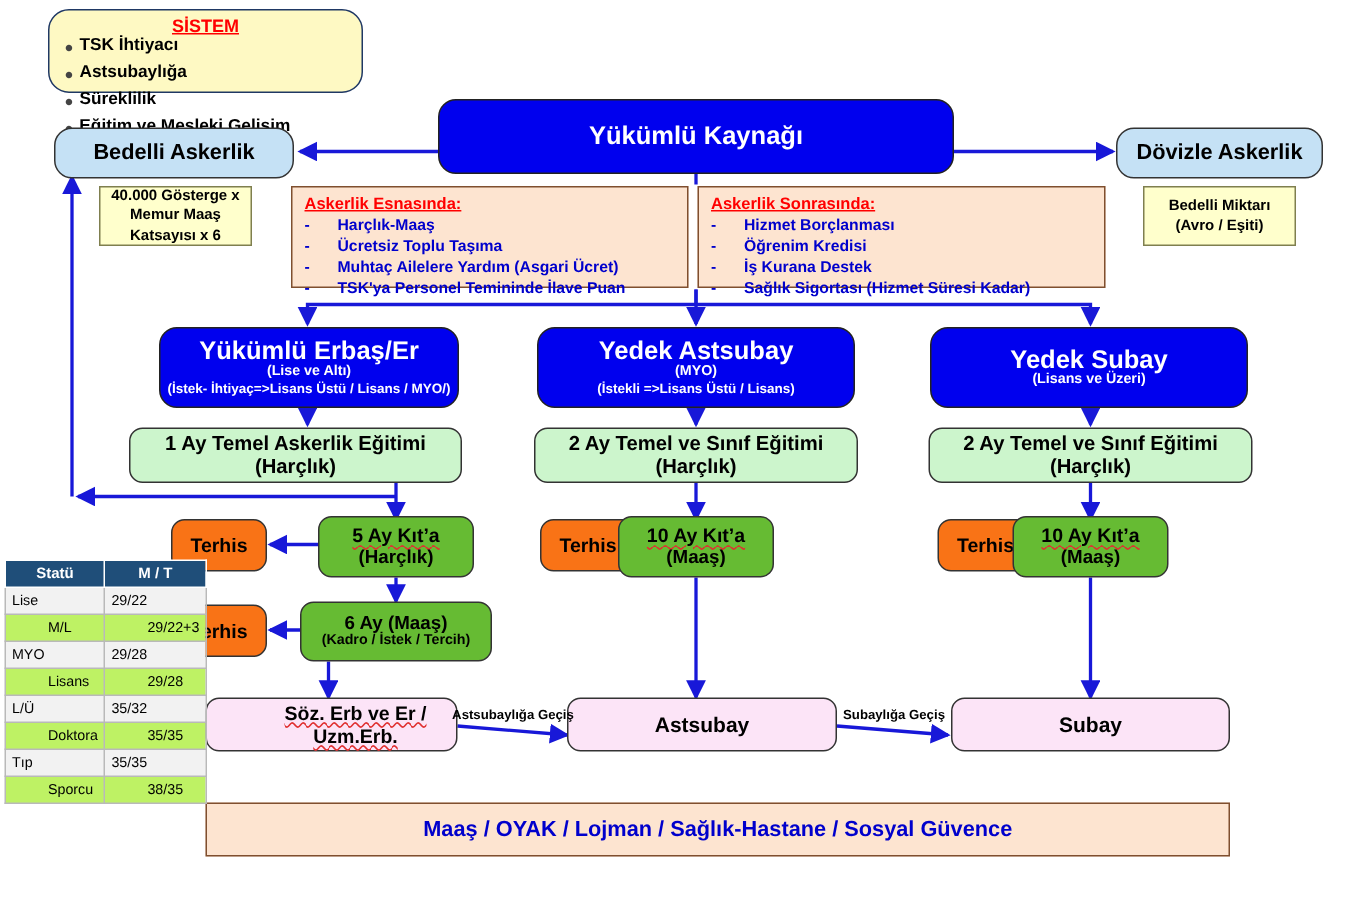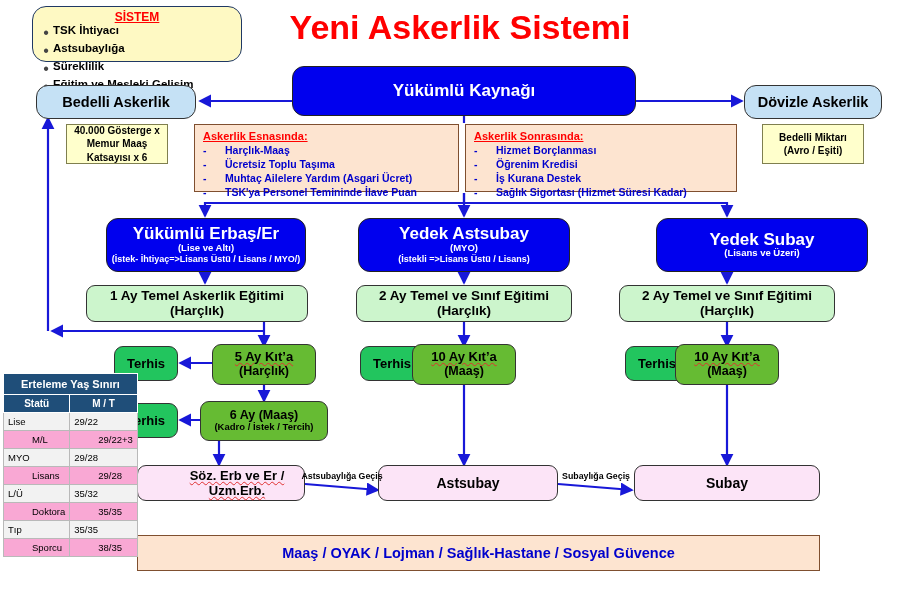--- a/index.html
+++ b/index.html
@@ -59,21 +59,21 @@
   .green-dark{
     background:#66bb33;border:1.5px solid #333;border-radius:9px;color:#000;
     display:flex;flex-direction:column;align-items:center;justify-content:center;text-align:center;
   }
   .green-dark .l1{font-weight:bold;font-size:13px;line-height:1.1;}
   .green-dark .l2{font-weight:bold;font-size:12.5px;line-height:1.1;}
   .green-dark .l2s{font-weight:bold;font-size:9.5px;line-height:1.15;}
   .u-red{text-decoration:underline;text-decoration-color:#e03030;text-decoration-style:wavy;text-decoration-thickness:1px;}
 
   .terhis{
-    background:#22c55e;border:1.5px solid #333;border-radius:9px;color:#000;
+    background:#f97316;border:1.5px solid #333;border-radius:9px;color:#000;
     font-weight:bold;font-size:13px;display:flex;align-items:center;justify-content:center;
   }
 
   .pink-box{
     background:#fce4f7;border:1.5px solid #333;border-radius:9px;color:#000;
     font-weight:bold;font-size:14px;display:flex;align-items:center;justify-content:center;text-align:center;
   }
   .pink-box.small{font-size:13px;padding-left:32px;}
 
   .bottom-bar{
@@ -92,21 +92,21 @@
     background:#1f4e79;color:#fff;font-weight:bold;font-size:11px;
     text-align:center;padding:4px 2px;border:1px solid #fff;
   }
   .tbl .sub td{
     background:#1f4e79;color:#fff;font-weight:bold;font-size:10px;
     text-align:center;padding:3px 2px;border:1px solid #fff;
   }
   .tbl td.c1{width:52px;text-align:left;padding:3px 4px;color:#000;border:1px solid #b9b9b9;}
   .tbl td.c2{width:56px;text-align:left;padding:3px 4px;color:#000;border:1px solid #b9b9b9;}
   .tbl tr.odd td{background:#f2f2f2;}
-  .tbl tr.even td{background:#f9a8d4;padding-left:28px;}
+  .tbl tr.even td{background:#bef264;padding-left:28px;}
 
   svg.wires{position:absolute;left:0;top:0;width:900px;height:600px;pointer-events:none;}
 </style>
 </head>
 <body>
 
 <div id="canvas">
 
   <svg class="wires" viewBox="0 0 900 600">
     <defs>
@@ -170,21 +170,20 @@
     <div style="display:flex;align-items:flex-start;">
         <span class="sys-bullet" style="width:14px;text-align:center;">•</span>
         <span class="sys-li">Süreklilik</span>
       </div>
     <div style="display:flex;align-items:flex-start;">
         <span class="sys-bullet" style="width:14px;text-align:center;">•</span>
         <span class="sys-li">Eğitim ve Mesleki Gelişim İhtiyacı</span>
       </div>
   </div>
 
-  <div class="abs title-main" style="left:250px;top:8px;width:420px;">Yeni Askerlik Sistemi</div>
 
   <div class="abs blue-round" style="left:292px;top:66px;width:344px;height:50px;">
     <div class="main">Yükümlü Kaynağı</div>
   </div>
 
   <div class="abs lightblue-round" style="left:36px;top:85px;width:160px;height:34px;">
     <span>Bedelli Askerlik</span>
   </div>
   <div class="abs yellow-box" style="left:66px;top:124px;width:102px;height:40px;">
     <div>40.000 Gösterge x</div>
@@ -245,21 +244,21 @@
     <div class="sub">(Lise ve Altı)</div>
     <div class="sub2">(İstek- İhtiyaç=&gt;Lisans Üstü / Lisans / MYO/)</div>
   </div>
 
   <div class="abs blue-round" style="left:358px;top:218px;width:212px;height:54px;">
     <div class="main">Yedek Astsubay</div>
     <div class="sub">(MYO)</div>
     <div class="sub2">(İstekli =&gt;Lisans  Üstü / Lisans)</div>
   </div>
 
-  <div class="abs blue-round" style="left:620px;top:218px;width:212px;height:54px;margin-left:36px;">
+  <div class="abs blue-round" style="left:620px;top:218px;width:212px;height:54px;">
     <div class="main">Yedek Subay</div>
     <div class="sub">(Lisans ve Üzeri)</div>
   </div>
 
   <div class="abs green-light" style="left:86px;top:285px;width:222px;height:37px;">
     <div class="l1">1 Ay Temel Askerlik Eğitimi</div>
     <div class="l2">(Harçlık)</div>
   </div>
   <div class="abs green-light" style="left:356px;top:285px;width:216px;height:37px;">
     <div class="l1">2 Ay Temel ve Sınıf Eğitimi</div>
@@ -315,23 +314,20 @@
   <div class="abs edge-label" style="left:300px;top:471px;width:84px;">Astsubaylığa Geçiş</div>
   <div class="abs edge-label" style="left:556px;top:471px;width:80px;">Subaylığa Geçiş</div>
 
   <div class="abs bottom-bar" style="left:137px;top:535px;width:683px;height:36px;">
     <span>Maaş  /  OYAK  /  Lojman  /  Sağlık-Hastane  /  Sosyal Güvence</span>
   </div>
 
   <div class="abs" style="left:3px;top:373px;">
     <table class="tbl">
       <tbody>
-          <tr class="hdr">
-            <td colspan="2">Erteleme Yaş Sınırı</td>
-          </tr>
       <tr class="sub">
         <td>Statü</td>
         <td>M / T</td>
       </tr>
       <tr class="odd">
             <td class="c1">Lise</td>
             <td class="c2">29/22</td>
           </tr>
       <tr class="even">
             <td class="c1">M/L</td>

